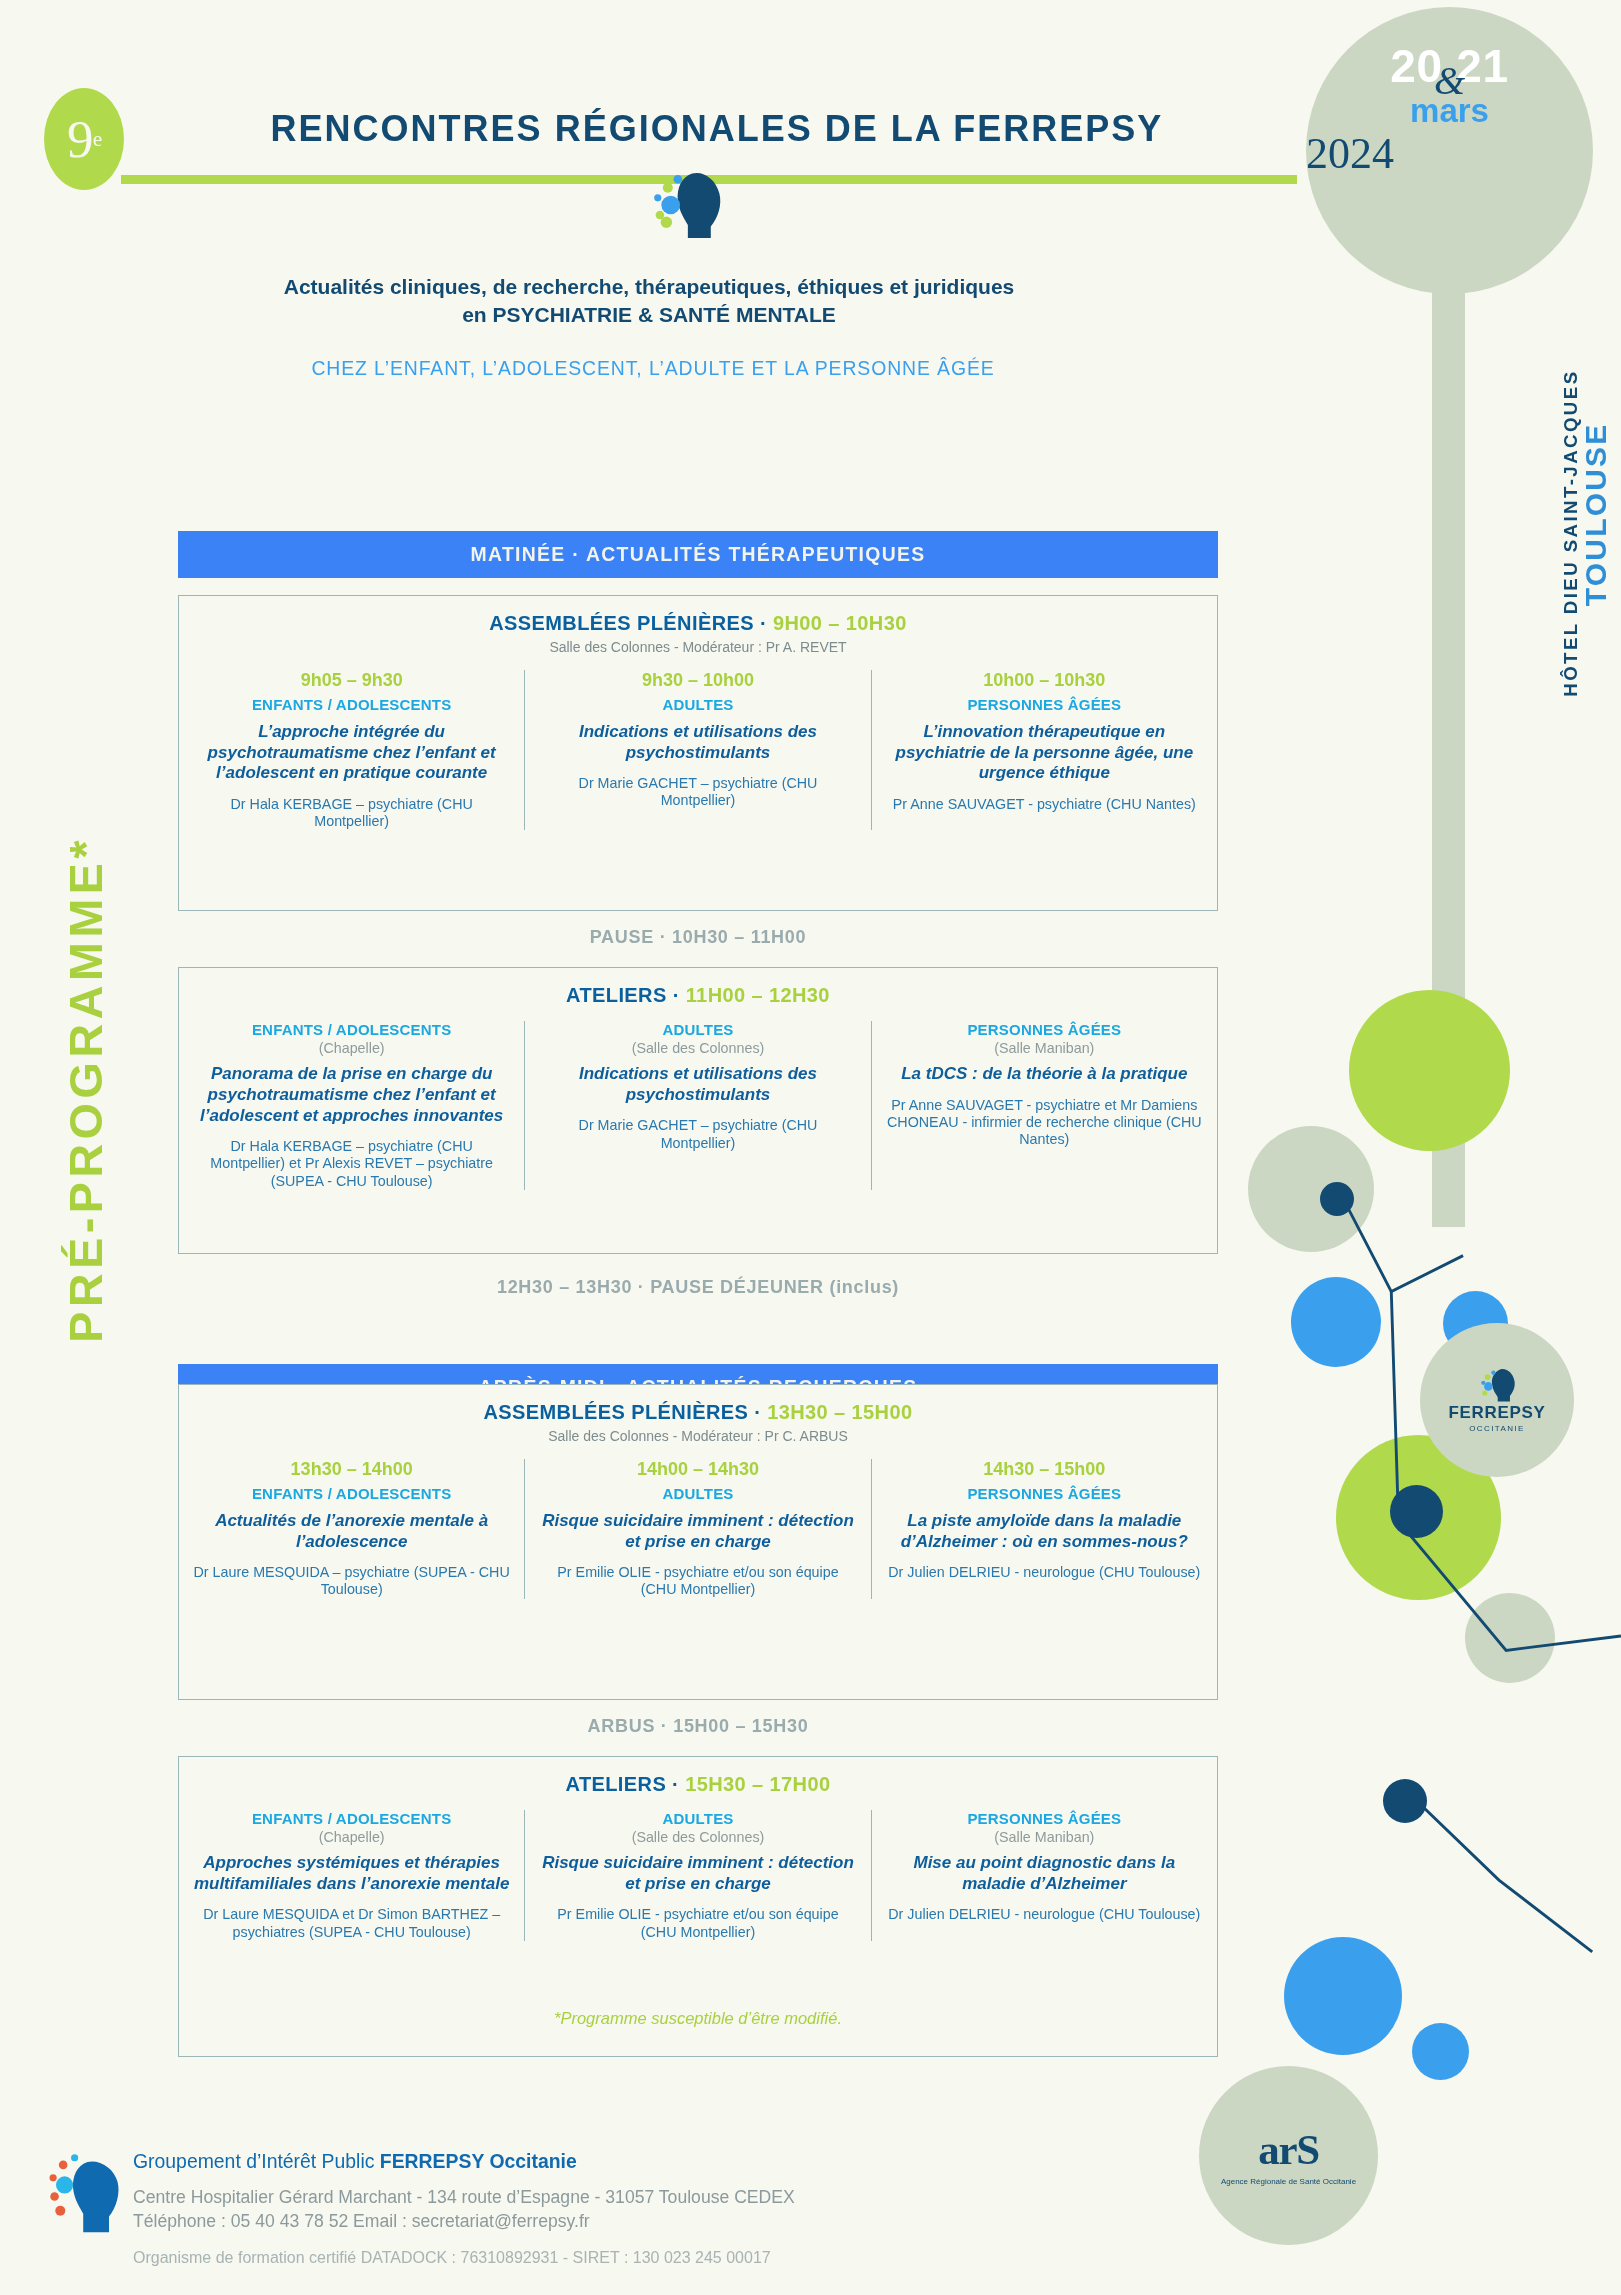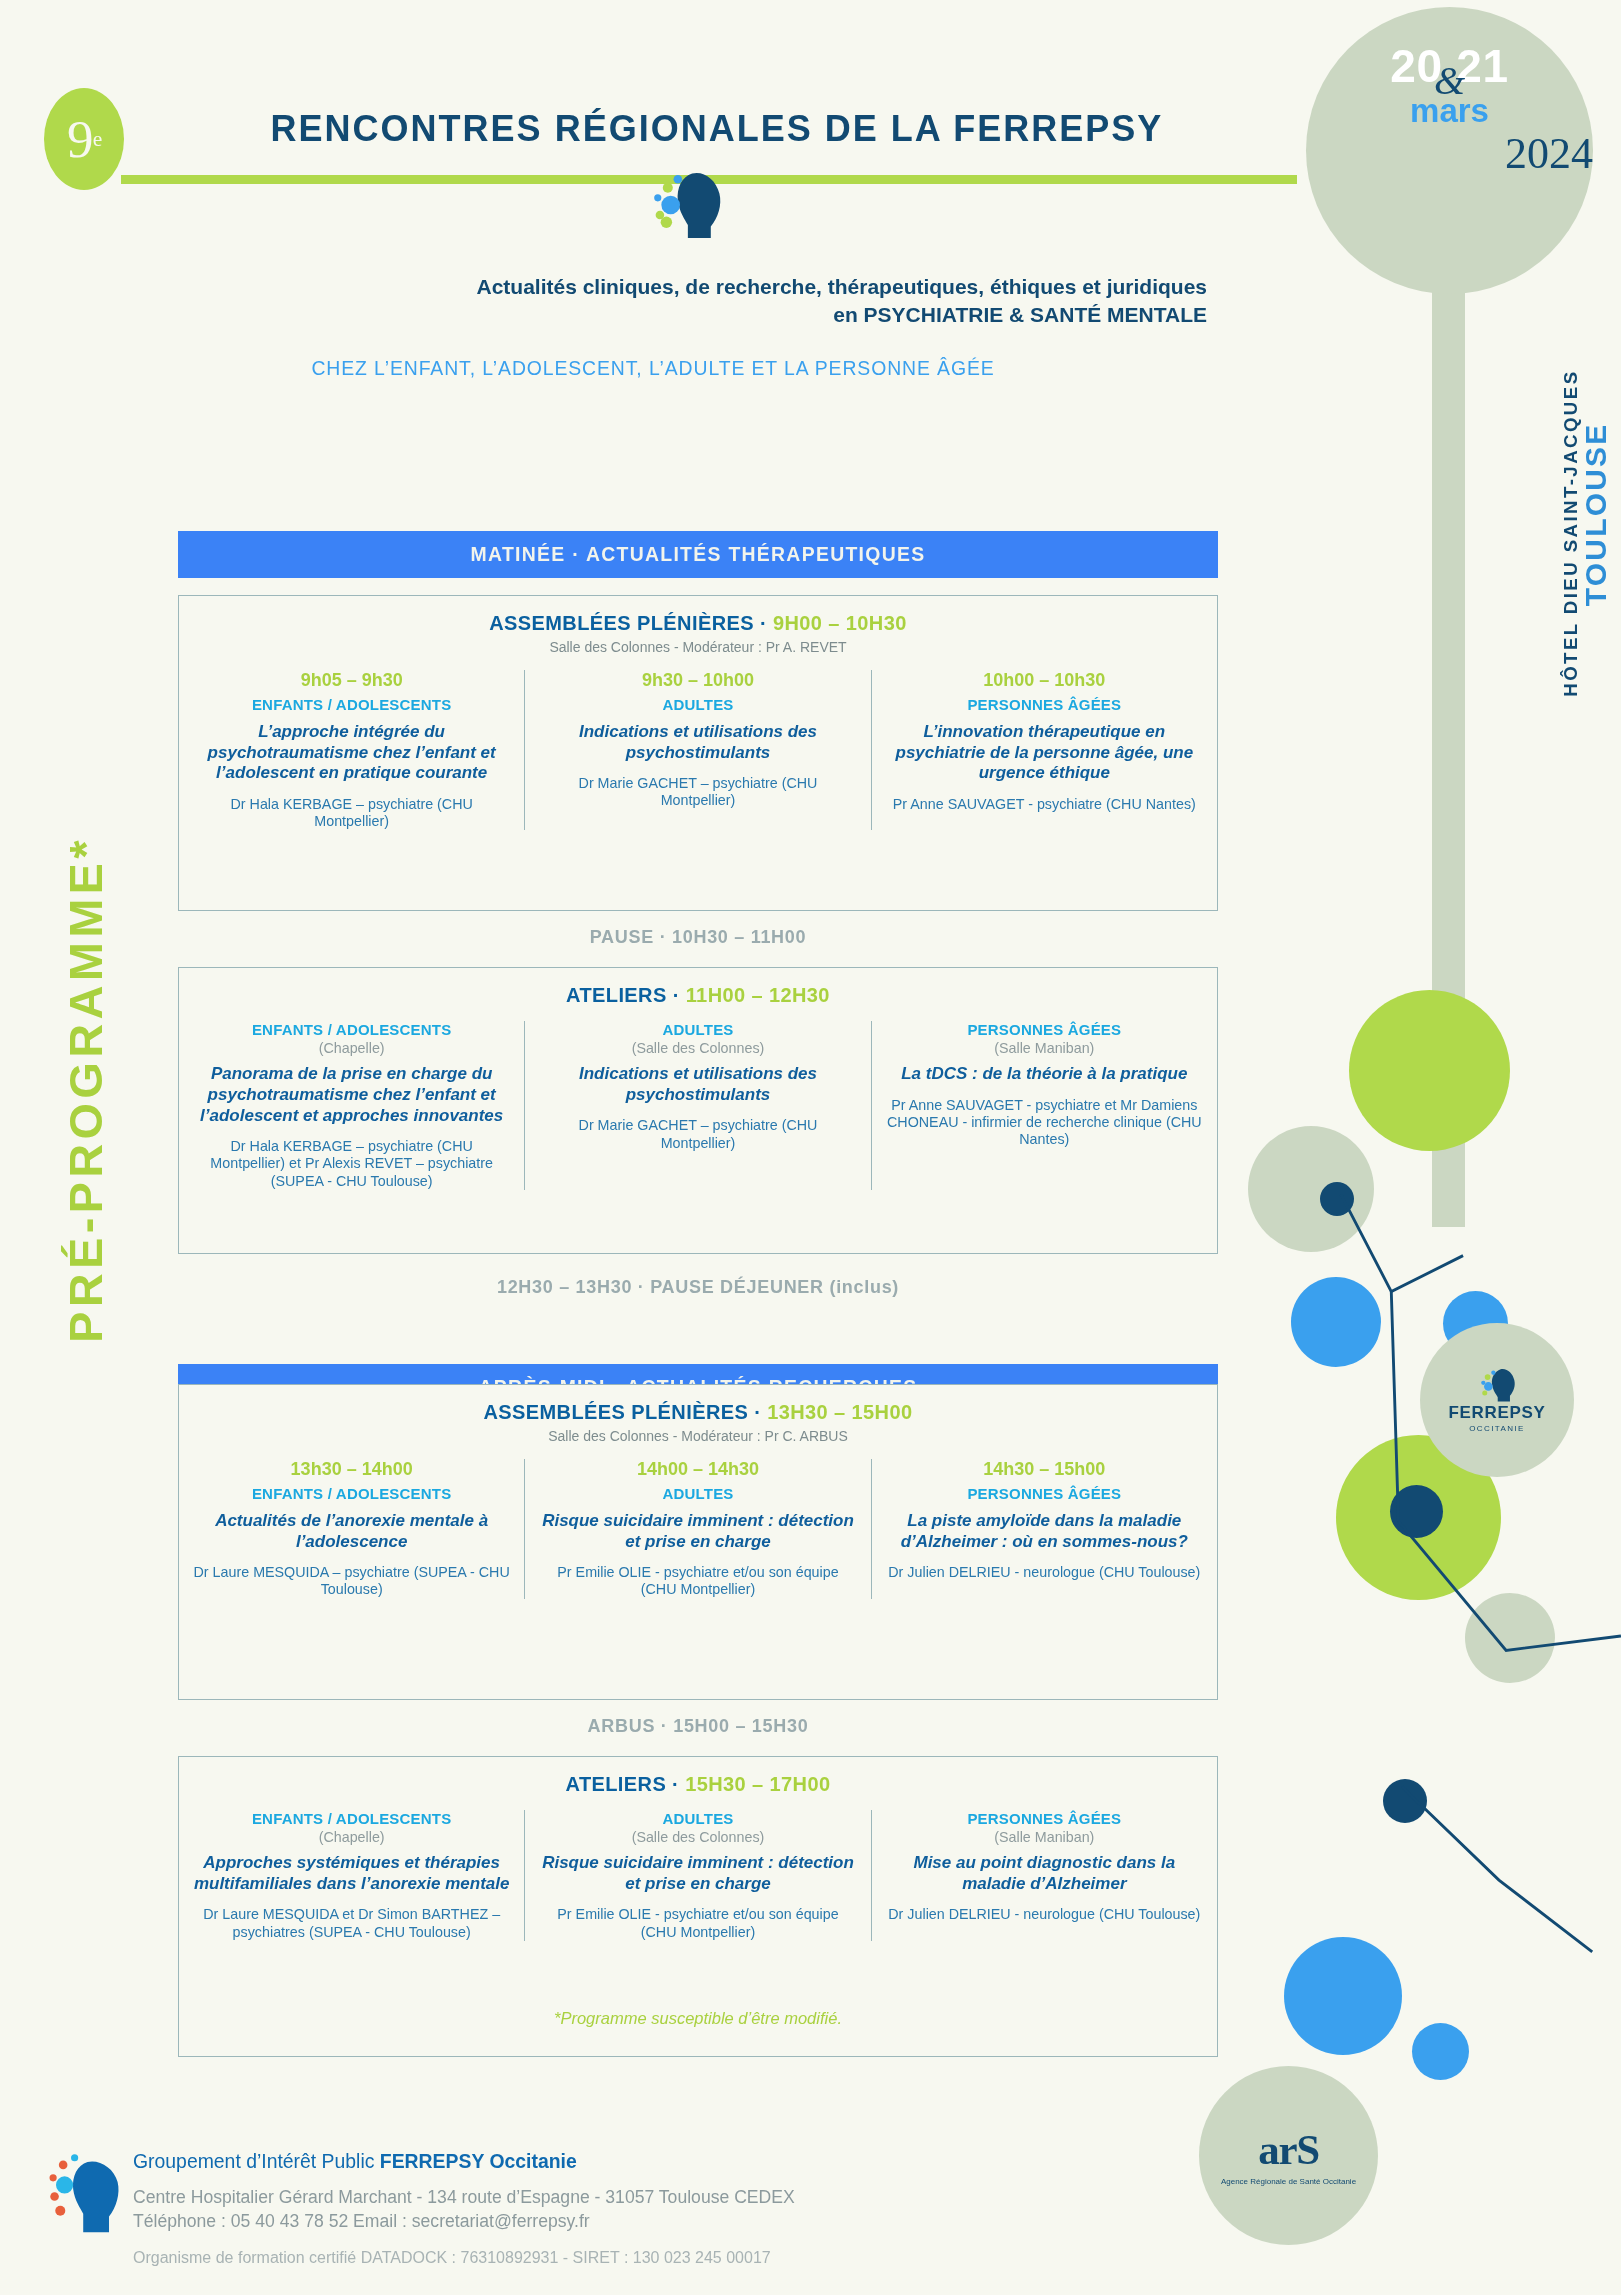--- a/index.html
+++ b/index.html
@@ -36,21 +36,21 @@
   .main-title {
     position: absolute; left: 172px; top: 108px; width: 1090px;
     text-align: center;
     color: #124a72; font-size: 36px; font-weight: bold;
     letter-spacing: 2px;
   }
   .brain-icon {
     position: absolute; left: 642px; top: 169px; width: 86px; height: 72px;
   }
   .subtitle1 {
-    position: absolute; left: 117px; top: 273px; width: 1090px; text-align: right;
+    position: absolute; left: 104px; top: 273px; width: 1090px; text-align: center;
     color: #124a72; font-size: 21px; font-weight: bold; line-height: 1.33;
   }
   .subtitle1 .strong { font-weight: bold; }
   .subtitle2 {
     position: absolute; left: 108px; top: 357px; width: 1090px; text-align: center;
     color: #3aa0ee; font-size: 19.4px; font-weight: normal; letter-spacing: 0.9px;
   }
 
   
   .day-banner {
@@ -161,21 +161,21 @@
     text-align: center; color: #124a72;
     font-family: "Liberation Serif", serif; font-size: 40px; font-style: italic;
   }
   .dmars {
     position: absolute; left: 1306px; top: 92px; width: 287px;
     text-align: center; color: #3aa0ee;
     font-size: 33px; font-weight: bold;
   }
   .dyear {
     position: absolute; left: 1306px; top: 128px; width: 287px;
-    text-align: right; color: #124a72;
+    text-align: left; color: #124a72;
     font-family: "Liberation Serif", serif; font-size: 44px;
   }
 
   
   .footer { position: absolute; left: 0; top: 2123px; width: 1219px; height: 172px; }
   .f-brain { position: absolute; left: 43px; top: 29px; width: 79px; height: 86px; }
   .f-l1 {
     position: absolute; left: 133px; top: 27px;
     color: #0f6ab0; font-size: 19.4px; font-weight: bold;
   }

